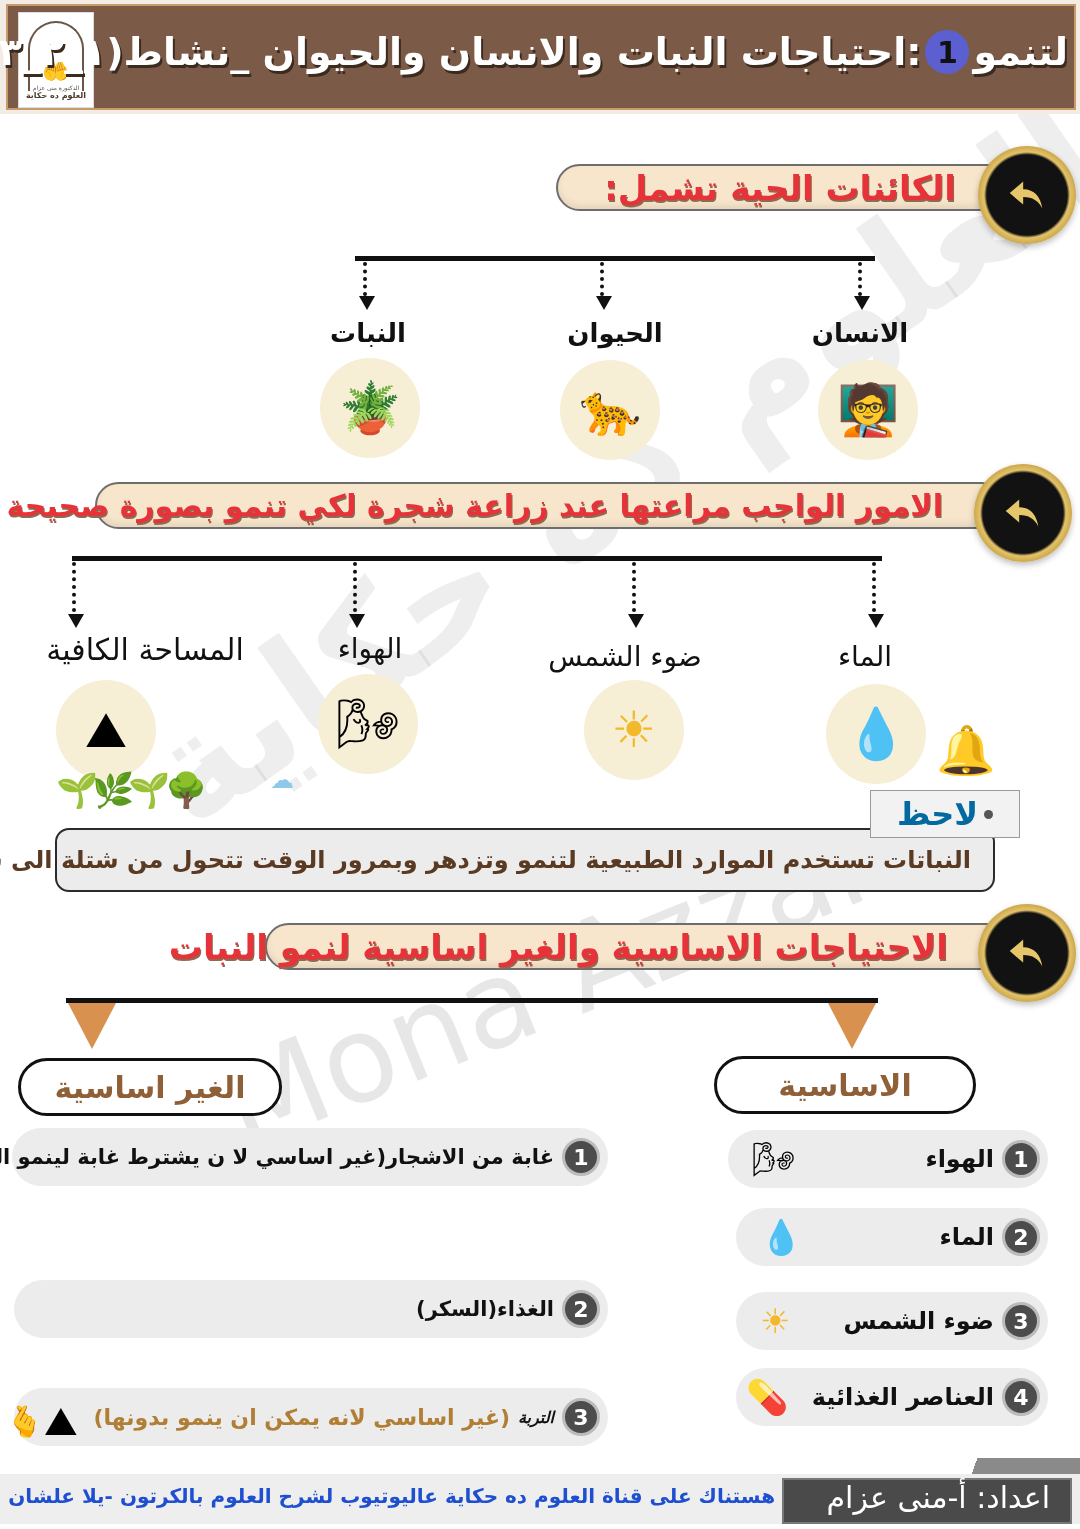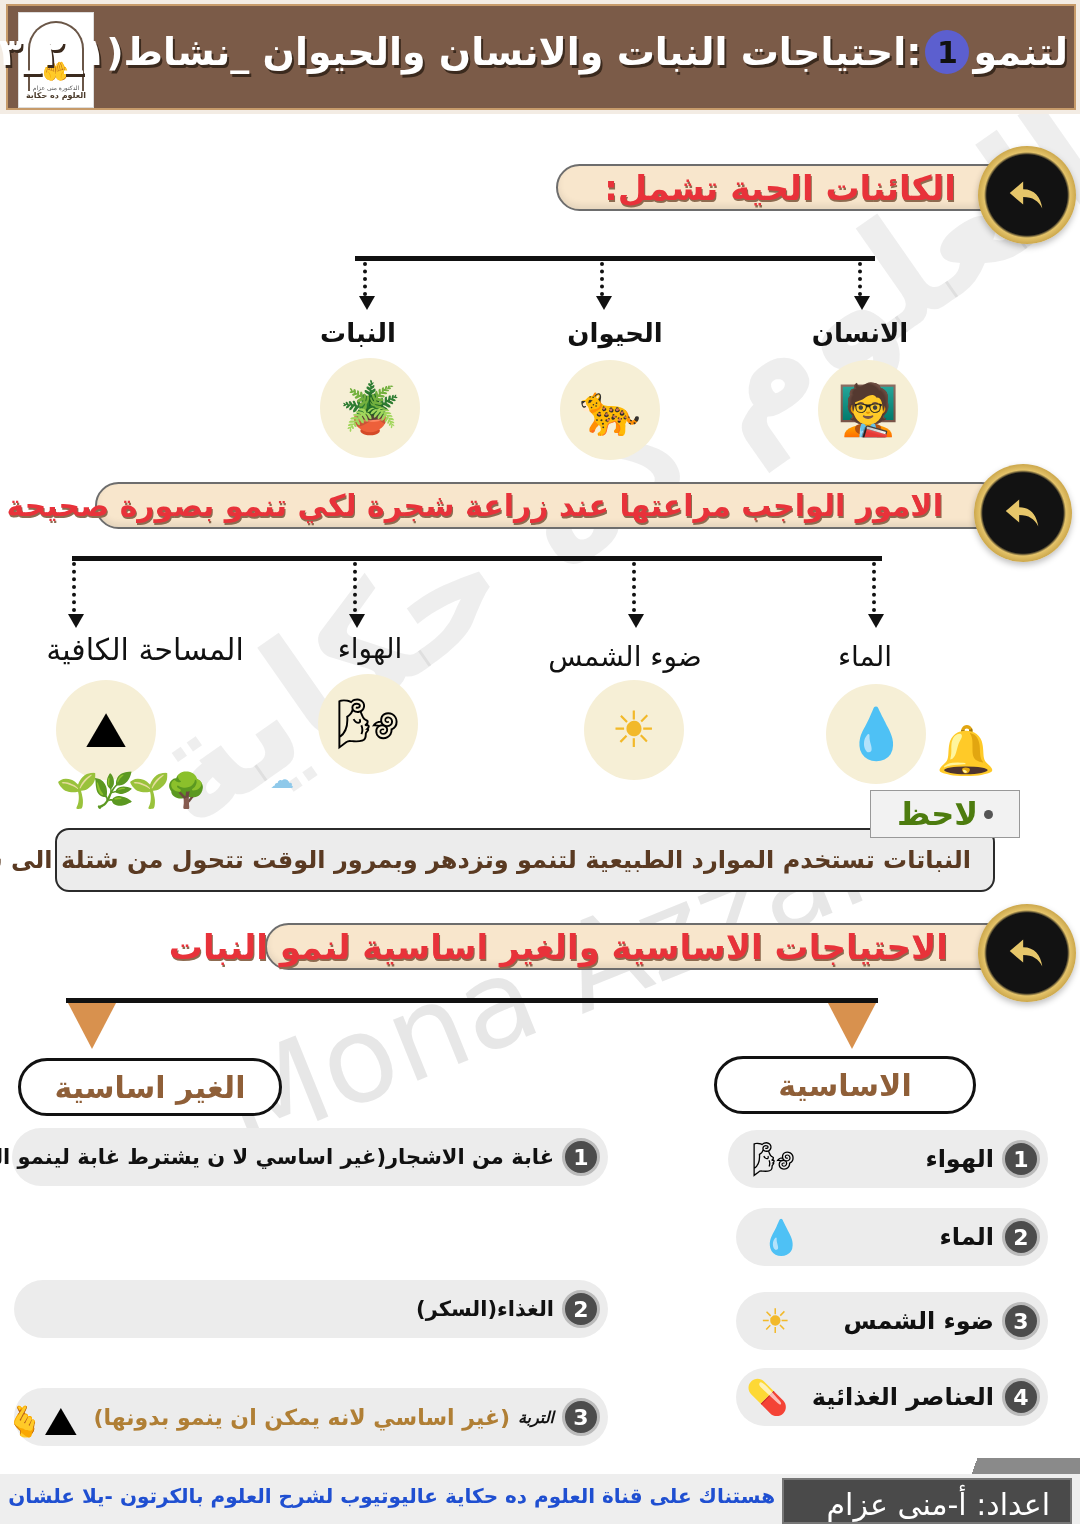--- a/index.html
+++ b/index.html
@@ -27,37 +27,37 @@
   .dash { width: 4px; border-right: 4px dotted #111; }
   .arrowhead { width: 0; height: 0; border-left: 8px solid transparent; border-right: 8px solid transparent; border-top: 14px solid #111; }
   .node-label { font-size: 26px; font-weight: bold; color: #111; white-space: nowrap; text-align:center; }
   .node-label.light { font-weight: normal; font-size: 28px; }
   .circle { width: 100px; height: 100px; border-radius: 50%; background: #f6efd6; display:flex; align-items:center; justify-content:center; font-size: 50px; }
 
   
   .note-box { left: 55px; top: 828px; width: 940px; height: 64px; background: #ececec; border: 2px solid #2b2b2b; border-radius: 14px; display:flex; align-items:center; padding-right: 22px; }
   .note-box span { font-size: 24px; font-weight: bold; color: #5a3a22; white-space: nowrap; }
   .note-tag { left: 870px; top: 790px; width: 150px; height: 48px; background: #f2f2f2; border: 1px solid #999; display:flex; align-items:center; justify-content:center; gap: 6px; }
-  .note-tag span { color: #4d7c0f; font-size: 32px; font-weight: bold; }
+  .note-tag span { color: #0369a1; font-size: 32px; font-weight: bold; }
   .dot { width: 9px; height: 9px; background: #555; border-radius: 50%; }
 
   
   .cat { height: 58px; border: 3px solid #111; border-radius: 30px; background: #fff; display:flex; align-items:center; justify-content:center; }
   .cat span { font-size: 30px; font-weight: bold; color: #8f5f38; }
   .tri { width: 0; height: 0; border-left: 24px solid transparent; border-right: 24px solid transparent; border-top: 46px solid #d8914e; }
 
   .row { height: 58px; background: #ececec; border-radius: 29px; display:flex; align-items:center; gap: 8px; padding-right: 8px; }
   .num { width: 38px; height: 38px; border-radius: 50%; background: #4c4c4c; border: 3px solid #bbb; color:#fff; font-size: 22px; font-weight:bold; display:flex; align-items:center; justify-content:center; flex-shrink:0; }
   .row .txt { font-size: 24px; font-weight:bold; color:#111; white-space:nowrap; }
   .row .brown { color: #9a6a3c; }
   .row .icn { margin-right: auto; margin-left: 24px; font-size: 34px; }
 
   
   .footer { left: 0; top: 1474px; width: 1080px; height: 50px; background: #eeeeee; }
-  .footer-author { left: 782px; top: 1478px; width: 290px; height: 46px; background: #4a4a4a; border: 2px solid #777; display:flex; align-items:flex-end; justify-content:flex-start; padding-right: 20px; }
+  .footer-author { left: 782px; top: 1478px; width: 290px; height: 46px; background: #4a4a4a; border: 2px solid #777; display:flex; align-items:flex-start; justify-content:flex-start; padding-right: 20px; }
   .footer-author span { color: #fff; font-size: 30px; white-space: nowrap; }
   .footer-link { right: 305px; top: 1484px; color: #1f4fd1; font-size: 20px; font-weight: bold; white-space: nowrap; }
   .footer-slash { left: 950px; top: 1458px; width: 130px; height: 20px; background: linear-gradient(110deg, transparent 20%, #8a8a8a 20%); }
 
   .watermark { left: 200px; top: 900px; font-size: 120px; color: rgba(120,120,120,0.18); transform: rotate(-22deg); font-family: "DejaVu Sans", sans-serif; direction: ltr; white-space: nowrap; pointer-events:none; }
   .watermark2 { left: 60px; top: 380px; font-size: 150px; color: rgba(120,120,120,0.13); transform: rotate(-35deg); white-space: nowrap; font-weight:bold; pointer-events:none; }
 </style>
 </head>
 <body>
 
@@ -91,21 +91,21 @@
 <div class="abs hline" style="left:355px; top:256px; width:520px;"></div>
 <div class="abs dash" style="left:858px; top:262px; height:34px;"></div>
 <div class="abs arrowhead" style="left:854px; top:296px;"></div>
 <div class="abs dash" style="left:600px; top:262px; height:34px;"></div>
 <div class="abs arrowhead" style="left:596px; top:296px;"></div>
 <div class="abs dash" style="left:363px; top:262px; height:34px;"></div>
 <div class="abs arrowhead" style="left:359px; top:296px;"></div>
 
 <div class="abs node-label" style="left:800px; top:318px; width:120px;">الانسان</div>
 <div class="abs node-label" style="left:555px; top:318px; width:120px;">الحيوان</div>
-<div class="abs node-label" style="left:298px; top:318px; width:120px;">النبات</div>
+<div class="abs node-label" style="left:308px; top:318px; width:120px;">النبات</div>
 
 <div class="abs circle" style="left:818px; top:360px;">🧑‍🏫</div>
 <div class="abs circle" style="left:560px; top:360px;">🐆</div>
 <div class="abs circle" style="left:320px; top:358px;">🪴</div>
 
 <div class="abs pill" style="left:95px; top:482px; width:910px;">
   <span style="font-size:30px;">الامور الواجب مراعتها عند زراعة شجرة لكي تنمو بصورة صحيحة :</span>
 </div>
 <div class="abs medal" style="left:974px; top:464px;">
   <svg viewBox="0 0 24 24">

